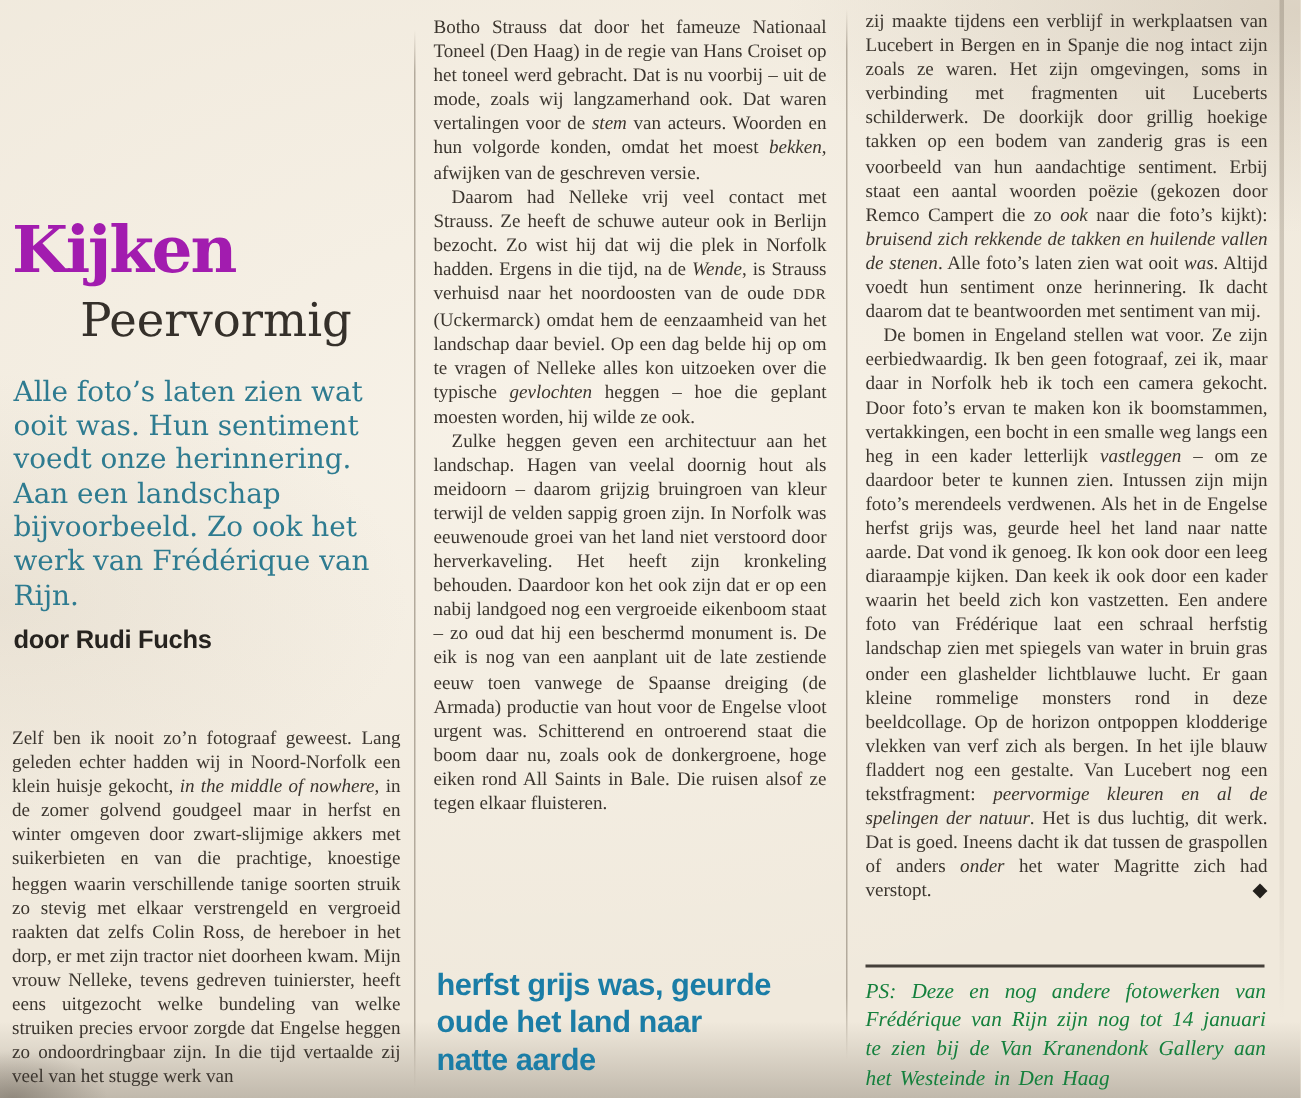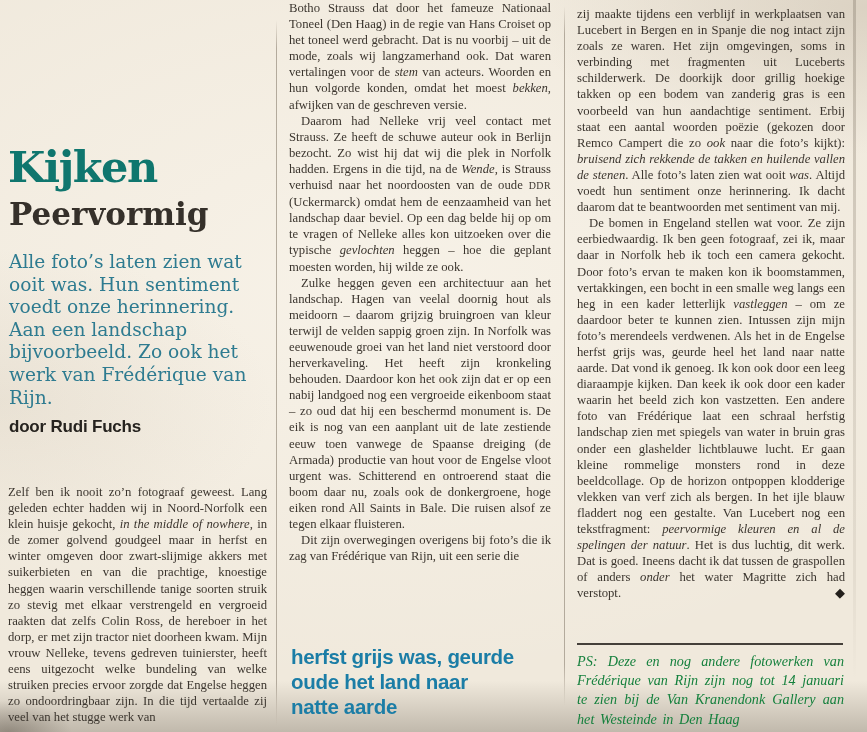--- a/index.html
+++ b/index.html
@@ -14,26 +14,26 @@
       radial-gradient(120% 85% at 42% 38%, rgba(253,249,241,0.55), rgba(253,249,241,0) 65%);
     font-family:"Liberation Serif", serif;
     color:#3a342d;
   }
   .abs{position:absolute;}
   
   .title{
     left:8px; top:143px; width:270px;
     font-family:"DejaVu Serif", serif; font-weight:700;
     font-size:43px; line-height:48px; letter-spacing:-1.5px;
-    color:#0f766e;
+    color:#a21caf;
   }
   .subtitle{
     left:9px; top:196px; width:270px;
-    font-family:"DejaVu Serif", serif; font-weight:700;
-    font-size:31px; line-height:36px; color:#35302a;
+    font-family:"DejaVu Serif", serif; font-weight:400;
+    font-size:31px; line-height:36px; color:#35302a;text-align:center;
   }
   .standfirst{
     left:9px; top:251px; width:256px;
     font-family:"DejaVu Serif", serif;
     font-size:18.6px; line-height:22.6px;
     color:var(--accent-standfirst,#2e7b90);
   }
   .byline{
     left:9px; top:417px; width:260px;
     font-family:"Liberation Sans", sans-serif; font-weight:700;
@@ -41,21 +41,21 @@
   }
   
   .bodycol{
     font-size:12.7px; line-height:16.1px; text-align:justify;
     hyphens:auto; -webkit-hyphens:auto;
     color:#3b352e;
   }
   .bodycol p{margin:0; text-align:justify;}
   .bodycol p.indent{text-indent:12px;}
   .col1{left:8px; top:484px; width:259px;}
-  .col2{left:289px; top:0; width:262px;}
+  .col2{left:289px; top:10px; width:262px;}
   .col3{left:577px; top:6px; width:268px;}
   .it{font-style:italic;}
   .sc{font-size:0.78em; letter-spacing:0.05em;}
   .lastpar{position:relative;}
   .endmark{
     position:absolute; right:0; bottom:0;
     font-size:13px; color:#23201c; font-style:normal;
   }
   
   .vrule{width:1px; background:linear-gradient(180deg, rgba(150,140,125,0) 0%, #b3aa9c 4%, #b3aa9c 94%, rgba(150,140,125,0) 100%);}
@@ -94,21 +94,20 @@
 <div class="abs byline">door Rudi Fuchs</div>
 
 <div class="abs bodycol col1">
   <p><span>Zelf ben ik nooit zo’n fotograaf geweest. Lang geleden echter hadden wij in Noord-Norfolk een klein huisje gekocht, </span><span class="it">in the middle of nowhere</span><span>, in de zomer golvend goudgeel maar in herfst en winter omgeven door zwart-slijmige akkers met suikerbieten en van die prachtige, knoestige heggen waarin verschillende tanige soorten struik zo stevig met elkaar verstrengeld en vergroeid raakten dat zelfs Colin Ross, de hereboer in het dorp, er met zijn tractor niet doorheen kwam. Mijn vrouw Nelleke, tevens gedreven tuinierster, heeft eens uitgezocht welke bundeling van welke struiken precies ervoor zorgde dat Engelse heggen zo ondoordringbaar zijn. In die tijd vertaalde zij veel van het stugge werk van</span></p>
 </div>
 
 <div class="abs bodycol col2">
   <p><span>Botho Strauss dat door het fameuze Nationaal Toneel (Den Haag) in de regie van Hans Croiset op het toneel werd gebracht. Dat is nu voorbij – uit de mode, zoals wij langzamerhand ook. Dat waren vertalingen voor de </span><span class="it">stem</span><span> van acteurs. Woorden en hun volgorde konden, omdat het moest </span><span class="it">bekken</span><span>, afwijken van de geschreven versie.</span></p>
   <p class="indent"><span>Daarom had Nelleke vrij veel contact met Strauss. Ze heeft de schuwe auteur ook in Berlijn bezocht. Zo wist hij dat wij die plek in Norfolk hadden. Ergens in die tijd, na de </span><span class="it">Wende</span><span>, is Strauss verhuisd naar het noordoosten van de oude </span><span class="sc">DDR</span><span> (Uckermarck) omdat hem de eenzaamheid van het landschap daar beviel. Op een dag belde hij op om te vragen of Nelleke alles kon uitzoeken over die typische </span><span class="it">gevlochten</span><span> heggen – hoe die geplant moesten worden, hij wilde ze ook.</span></p>
   <p class="indent"><span>Zulke heggen geven een architectuur aan het landschap. Hagen van veelal doornig hout als meidoorn – daarom grijzig bruingroen van kleur terwijl de velden sappig groen zijn. In Norfolk was eeuwenoude groei van het land niet verstoord door herverkaveling. Het heeft zijn kronkeling behouden. Daardoor kon het ook zijn dat er op een nabij landgoed nog een vergroeide eikenboom staat – zo oud dat hij een beschermd monument is. De eik is nog van een aanplant uit de late zestiende eeuw toen vanwege de Spaanse dreiging (de Armada) productie van hout voor de Engelse vloot urgent was. Schitterend en ontroerend staat die boom daar nu, zoals ook de donkergroene, hoge eiken rond All Saints in Bale. Die ruisen alsof ze tegen elkaar fluisteren.</span></p>
-  <p class="indent"><span>Dit zijn overwegingen overigens bij foto’s die ik zag van Frédérique van Rijn, uit een serie die</span></p>
 </div>
 
 <div class="abs pullquote">
     <div>herfst grijs was, geurde</div>
     <div>oude het land naar</div>
     <div>natte aarde</div>
   </div>
 
 <div class="abs bodycol col3">
   <p><span>zij maakte tijdens een verblijf in werkplaatsen van Lucebert in Bergen en in Spanje die nog intact zijn zoals ze waren. Het zijn omgevingen, soms in verbinding met fragmenten uit Luceberts schilderwerk. De doorkijk door grillig hoekige takken op een bodem van zanderig gras is een voorbeeld van hun aandachtige sentiment. Erbij staat een aantal woorden poëzie (gekozen door Remco Campert die zo </span><span class="it">ook</span><span> naar die foto’s kijkt): </span><span class="it">bruisend zich rekkende de takken en huilende vallen de stenen</span><span>. Alle foto’s laten zien wat ooit </span><span class="it">was</span><span>. Altijd voedt hun sentiment onze herinnering. Ik dacht daarom dat te beantwoorden met sentiment van mij.</span></p>

